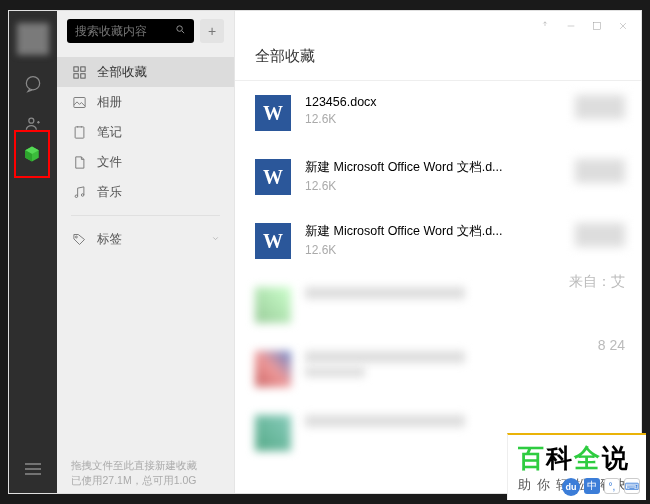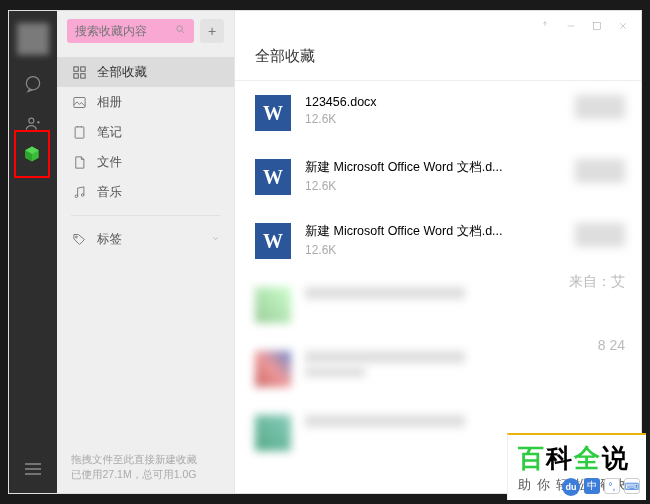--- a/index.html
+++ b/index.html
@@ -7,32 +7,32 @@
 .window { position: absolute; left: 8px; top: 10px; width: 634px; height: 484px; background: #fff; display: flex; border: 1px solid #e0e0e0; }
 .leftbar { width: 48px; background: #2e2e2e; display: flex; flex-direction: column; align-items: center; padding-top: 12px; }
 .avatar { width: 32px; height: 32px; background: #7a7a7a; margin-bottom: 18px; filter: blur(3px); }
 .leftbar-icon { width: 22px; height: 22px; display: flex; align-items: center; justify-content: center; color: #8a8a8a; margin-bottom: 18px; font-size: 18px; }
 .leftbar-icon svg { width: 20px; height: 20px; stroke: #8a8a8a; fill: none; stroke-width: 1.5; }
 .highlight-box { position: absolute; left: 14px; top: 130px; width: 36px; height: 48px; border: 2px solid #ff0000; background: transparent; display:flex; align-items:center; justify-content:center; }
 .cube-icon { width: 18px; height: 18px; }
 .menu-icon { margin-top: auto; margin-bottom: 14px; color: #8a8a8a; font-size: 16px; }
 .sidebar { width: 178px; background: #efefef; display: flex; flex-direction: column; border-right: 1px solid #e5e5e5; }
 .searchrow { display: flex; align-items: center; padding: 8px 10px; gap: 6px; }
-.searchbox { flex: 1; height: 24px; background: #f9a8d4; border-radius: 3px; display: flex; align-items: center; padding: 0 8px; gap: 16px; }
+.searchbox { flex: 1; height: 24px; background: #000000; border-radius: 3px; display: flex; align-items: center; padding: 0 8px; gap: 16px; }
 .searchbox input { border: none; background: transparent; outline: none; font-size: 12px; width: 100%; color: #666; }
 .searchbox .sicon { color: #888; font-size: 12px; margin-left: 4px; }
 .addbtn { width: 24px; height: 24px; background: #e3e3e3; border-radius: 3px; display: flex; align-items: center; justify-content: center; color: #777; font-size: 14px; }
 .cat-list { padding: 6px 0; }
 .cat-item { display: flex; align-items: center; height: 30px; padding: 0 14px; font-size: 12.5px; color: #555; gap: 10px; }
 .cat-item.active { background: #dcdcdc; color: #333; }
 .cat-item .cicon { width: 16px; height: 16px; display: flex; align-items: center; justify-content: center; }
 .cat-item .cicon svg { width:15px; height:15px; stroke:#777; fill:none; stroke-width:1.5; }
 .cat-item.active .cicon svg { stroke:#555; }
 .divider { height: 1px; background: #e0e0e0; margin: 8px 14px; }
-.footer-note { margin-top: auto; padding: 0 14px 10px; font-size: 10.5px; color: #aaa; line-height: 1.5; }
+.footer-note { margin-top: auto; padding: 0 14px 4px; font-size: 10.5px; color: #aaa; line-height: 1.5; }
 .main { flex: 1; background: #fff; display: flex; flex-direction: column; position: relative; }
 .titlebar { height: 30px; display: flex; align-items: center; justify-content: flex-end; gap: 14px; padding: 0 12px; color: #888; font-size: 11px; }
 .titlebar span { display:inline-flex; width:12px; height:12px; align-items:center; justify-content:center; }
 .main-title { padding: 6px 20px 14px; font-size: 15px; color: #333; border-bottom: 1px solid #eee; }
 .item-list { flex: 1; overflow: hidden; }
 .item { display: flex; padding: 14px 20px; gap: 14px; position: relative; }
 .word-icon { width: 36px; height: 36px; background: #2b579a; color: #fff; display: flex; align-items: center; justify-content: center; font-size: 20px; font-weight: 600; font-family: Georgia, serif; }
 .item-body { flex: 1; }
 .item-name { font-size: 12.5px; color: #000000; margin-bottom: 3px; white-space: nowrap; overflow: hidden; text-overflow: ellipsis; max-width: 220px; }
 .item-size { font-size: 12px; color: #aaa; }

